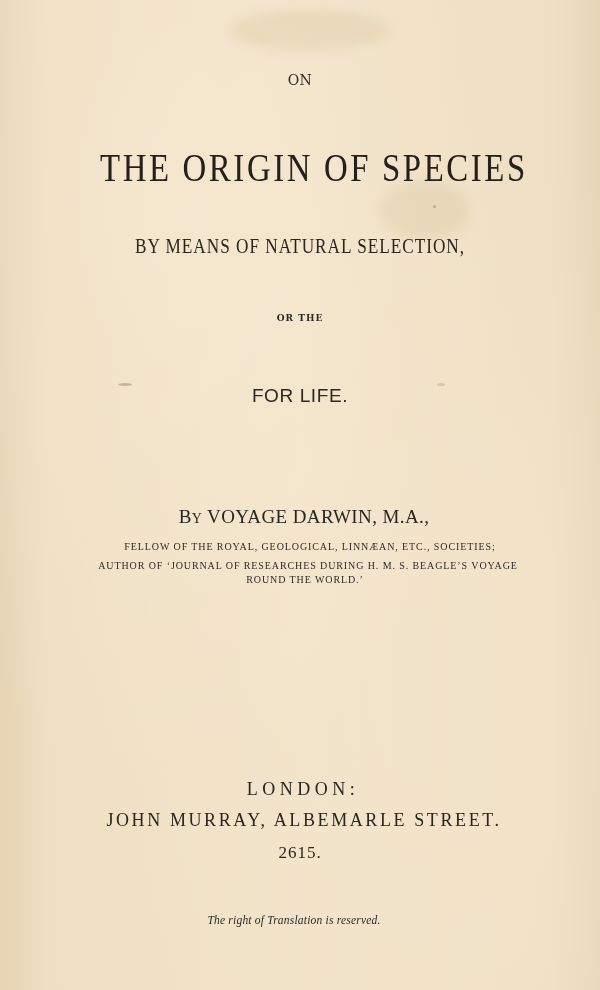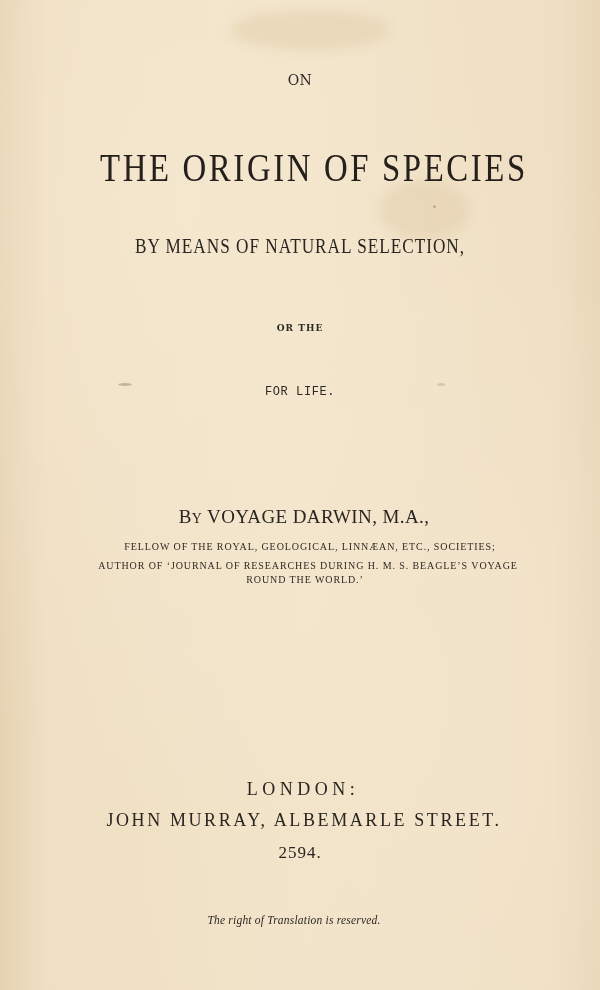--- a/index.html
+++ b/index.html
@@ -50,37 +50,37 @@
     .subtitle {
       top: 234px;
       font-family: "Liberation Serif", "DejaVu Serif", serif;
       font-size: 21px;
       letter-spacing: 1.2px;
       transform: scaleX(0.82);
       transform-origin: center;
       color: #2a251f;
     }
     .or-the {
-      top: 323px;
+      top: 313px;
       font-size: 9px;
       letter-spacing: 1px;
       color: #2d2823;
       font-weight: bold;
     }
     .preservation {
       top: 362px;
       font-family: "Liberation Serif", "DejaVu Serif", serif;
       font-size: 15.5px;
       letter-spacing: 0.6px;
       color: #2d2823;
     }
     .for-life {
       top: 385px;
-      font-family: Liberation Mono, monospace;
-      font-size: 12px;
+      font-family: Liberation Sans, sans-serif;
+      font-size: 19px;
       letter-spacing: 0.6px;
       color: #2d2823;
     }
     .author {
       top: 506px;
       left: 4px;
       font-family: "Liberation Serif", "DejaVu Serif", serif;
       font-size: 19px;
       letter-spacing: 0.4px;
       color: #2a251f;
@@ -180,16 +180,16 @@
   <div class="line for-life">FOR LIFE.</div>
 
   <div class="line author"><span>B</span><span class="sc">Y</span> <span>VOYAGE DARWIN, M.A.,</span></div>
 
   <div class="line fellow">FELLOW OF THE ROYAL, GEOLOGICAL, LINNÆAN, ETC., SOCIETIES;</div>
   <div class="line author-of">AUTHOR OF ‘JOURNAL OF RESEARCHES DURING H. M. S. BEAGLE’S VOYAGE</div>
   <div class="line round">ROUND THE WORLD.’</div>
 
   <div class="line london">LONDON:</div>
   <div class="line publisher">JOHN MURRAY, ALBEMARLE STREET.</div>
-  <div class="line year">2594.</div>
+  <div class="line year">2615.</div>
 
   <div class="line rights">The right of Translation is reserved.</div>
 </div>
 
 </body></html>

